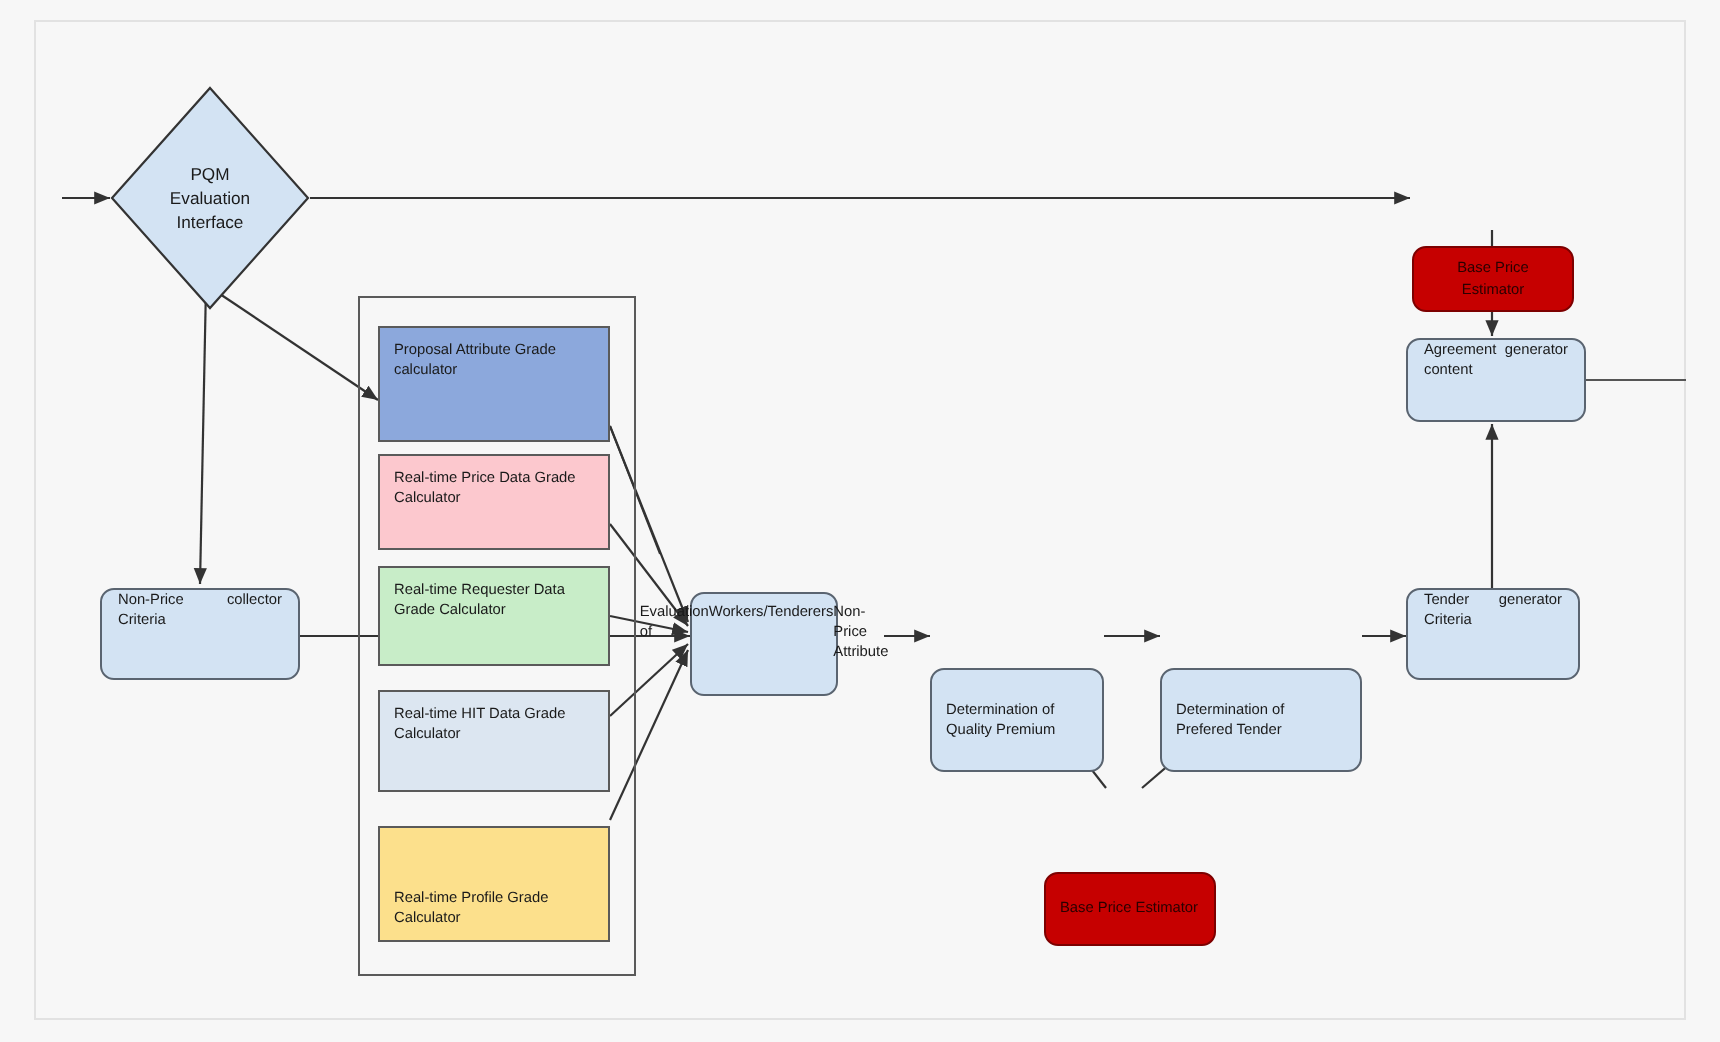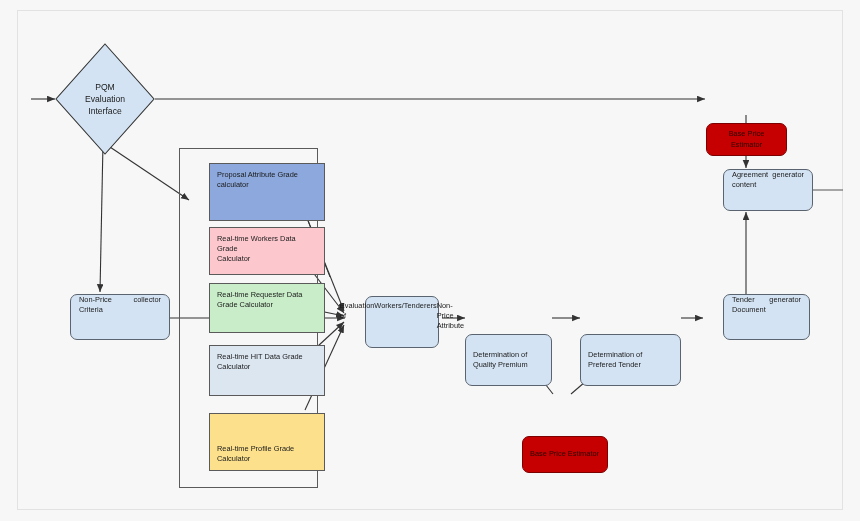--- a/index.html
+++ b/index.html
@@ -53,21 +53,20 @@
     text-align: center;
     padding-top: 0;
     display: flex;
     flex-direction: column;
     justify-content: center;
     align-items: flex-start;
     margin-top: 42px;
   }
   .left-text {
     text-align: left;
-    margin-left: 20px;
   }
   .mid-v {
     display: flex;
     flex-direction: row;
     justify-content: center;
   }
   .red {
     background: #c60000;
     border: 1px solid #7d0000;
     border-radius: 7px;
@@ -167,21 +166,21 @@
     <span class="line-ln">Non-Price Criteria</span>
     <span class="line-ln">collector</span>
   </div>
 
   <div class="node rect left-text" style="left:189px; top:163px; width:116px; height:58px; background:#8ca8dc;">
     <span class="line-ln">Proposal Attribute Grade</span>
     <span class="line-ln">calculator</span>
   </div>
 
   <div class="node rect left-text" style="left:189px; top:227px; width:116px; height:48px; background:#fcc8ce;">
-    <span class="line-ln">Real-time Workers Data Grade</span>
+    <span class="line-ln">Real-time Price Data Grade</span>
     <span class="line-ln">Calculator</span>
   </div>
 
   <div class="node rect left-text" style="left:189px; top:283px; width:116px; height:50px; background:#c8edc8;">
     <span class="line-ln">Real-time Requester Data</span>
     <span class="line-ln">Grade Calculator</span>
   </div>
 
   <div class="node rect left-text" style="left:189px; top:345px; width:116px; height:51px; background:#dce6f1;">
     <span class="line-ln">Real-time HIT Data Grade</span>
@@ -203,21 +202,21 @@
     <span class="line-ln">Determination of</span>
     <span class="line-ln">Quality Premium</span>
   </div>
 
   <div class="node rounded center-text" style="left:580px; top:292px; width:101px; height:52px;">
     <span class="line-ln">Determination of</span>
     <span class="line-ln">Prefered Tender</span>
   </div>
 
   <div class="node rounded left-text mid-v" style="left:703px; top:294px; width:87px; height:46px; padding:0 8px;">
-    <span class="line-ln">Tender Document</span>
+    <span class="line-ln">Tender Criteria</span>
     <span class="line-ln">generator</span>
   </div>
 
   <div class="node rounded left-text mid-v" style="left:703px; top:169px; width:90px; height:42px; padding:0 8px;">
     <span class="line-ln">Agreement content</span>
     <span class="line-ln">generator</span>
   </div>
 
   <div class="node red center-text" style="left:706px; top:81px; width:81px; height:33px;">
     <span class="line-ln">Base Price Estimator</span>

